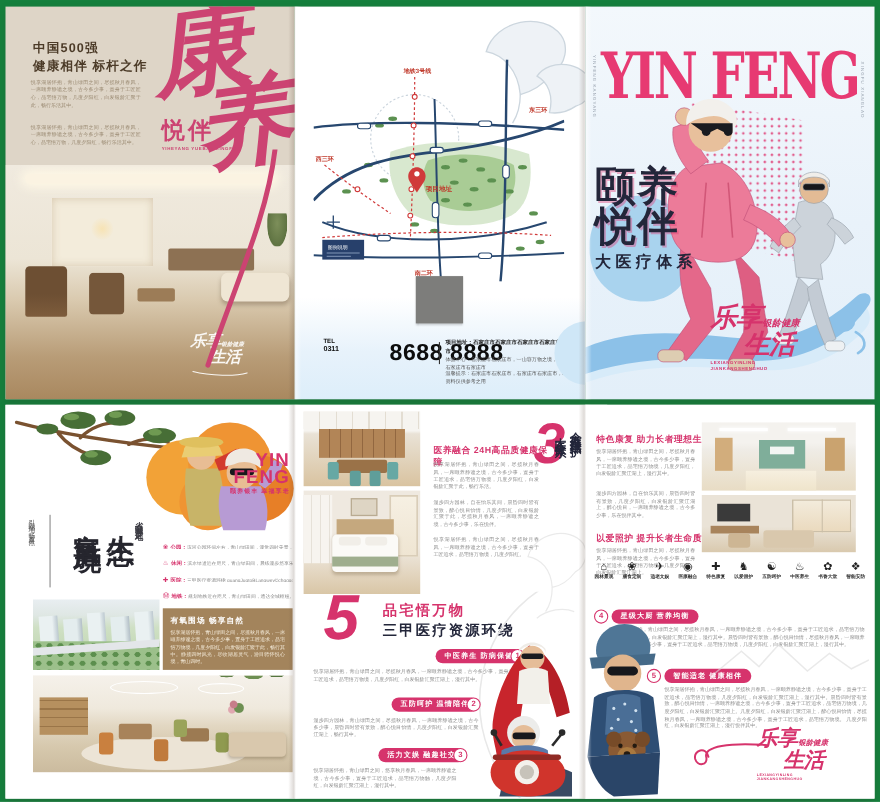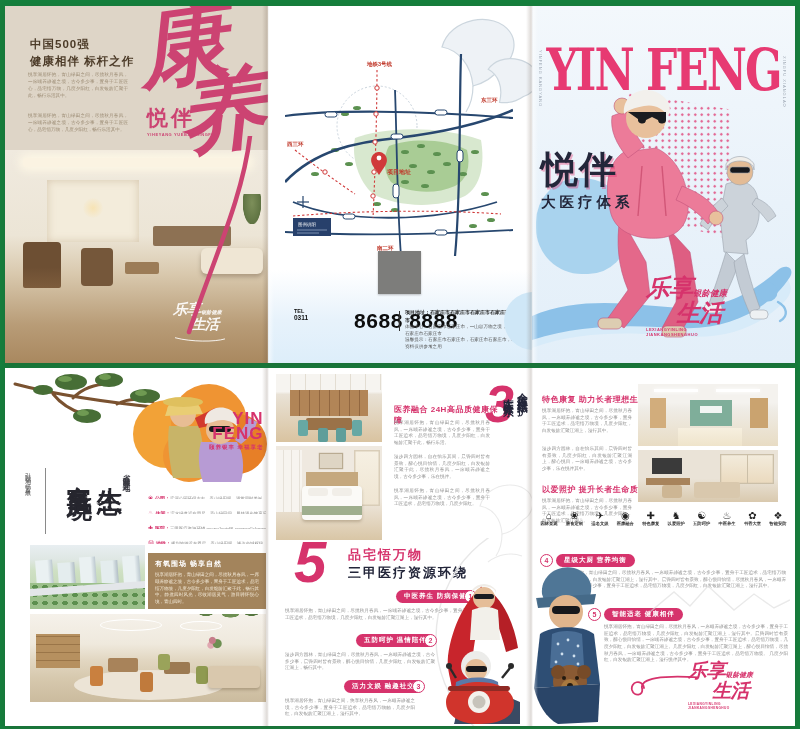--- a/index.html
+++ b/index.html
@@ -229,20 +229,21 @@
         <circle cx="158" cy="152" r="7" fill="#e8c09c"></circle>
         <line x1="84" y1="100" x2="80" y2="150" stroke="#d15677" stroke-width="1.4"></line>
         <line x1="104" y1="100" x2="108" y2="150" stroke="#d15677" stroke-width="1.4"></line>
         <circle cx="88" cy="52" r="20" fill="#e8c09c" stroke="none"></circle>
         <path d="M66,48 C64,28 86,18 102,28 C112,34 114,44 110,50 C104,42 96,38 86,40 C76,42 70,44 66,48 Z" fill="#f2f0ec" stroke="none"></path>
         <path d="M70,46 h38 v7 a4,4 0 0 1 -8,1 l-6,-3 l-6,3 a4,4 0 0 1 -8,-1 Z" fill="#1a1b20" stroke="none"></path>
       </g>
     </svg>
 
     <div class="abs" style="left:9px;top:146px;z-index:4;line-height:.98;">
+      <div style="font-size:37px;font-weight:900;color:#23263a;letter-spacing:1px;text-shadow:1.6px 1.6px 0 rgba(225,58,115,.4);">颐养</div>
       <div style="font-size:37px;font-weight:900;color:#23263a;letter-spacing:1px;text-shadow:1.6px 1.6px 0 rgba(225,58,115,.4);">悦伴</div>
       <div style="margin-top:7px;font-size:14.5px;font-weight:bold;color:#23263a;letter-spacing:4px;">大医疗体系</div>
     </div>
 
     <svg class="abs" style="left:0;top:238px;z-index:2;" width="263" height="119" viewBox="0 0 263 119">
       <path d="M0,80 C50,56 110,68 150,70 C195,72 228,52 252,30 C262,42 260,50 252,58 C228,82 195,96 150,92 C110,90 55,84 0,104 Z" fill="#d7ebf9"></path>
       <path d="M0,72 C50,50 110,62 150,64 C190,66 222,48 246,26 C254,19 263,24 258,33 C238,64 198,86 150,84 C110,82 55,78 0,96 Z" fill="#8cc1e8"></path>
       <circle cx="236" cy="48" r="9.5" fill="#8cc1e8"></circle>
       <path d="M246,58 C255,63 257,72 248,77" stroke="#8cc1e8" stroke-width="2.4" fill="none" stroke-linecap="round"></path>
     </svg>

